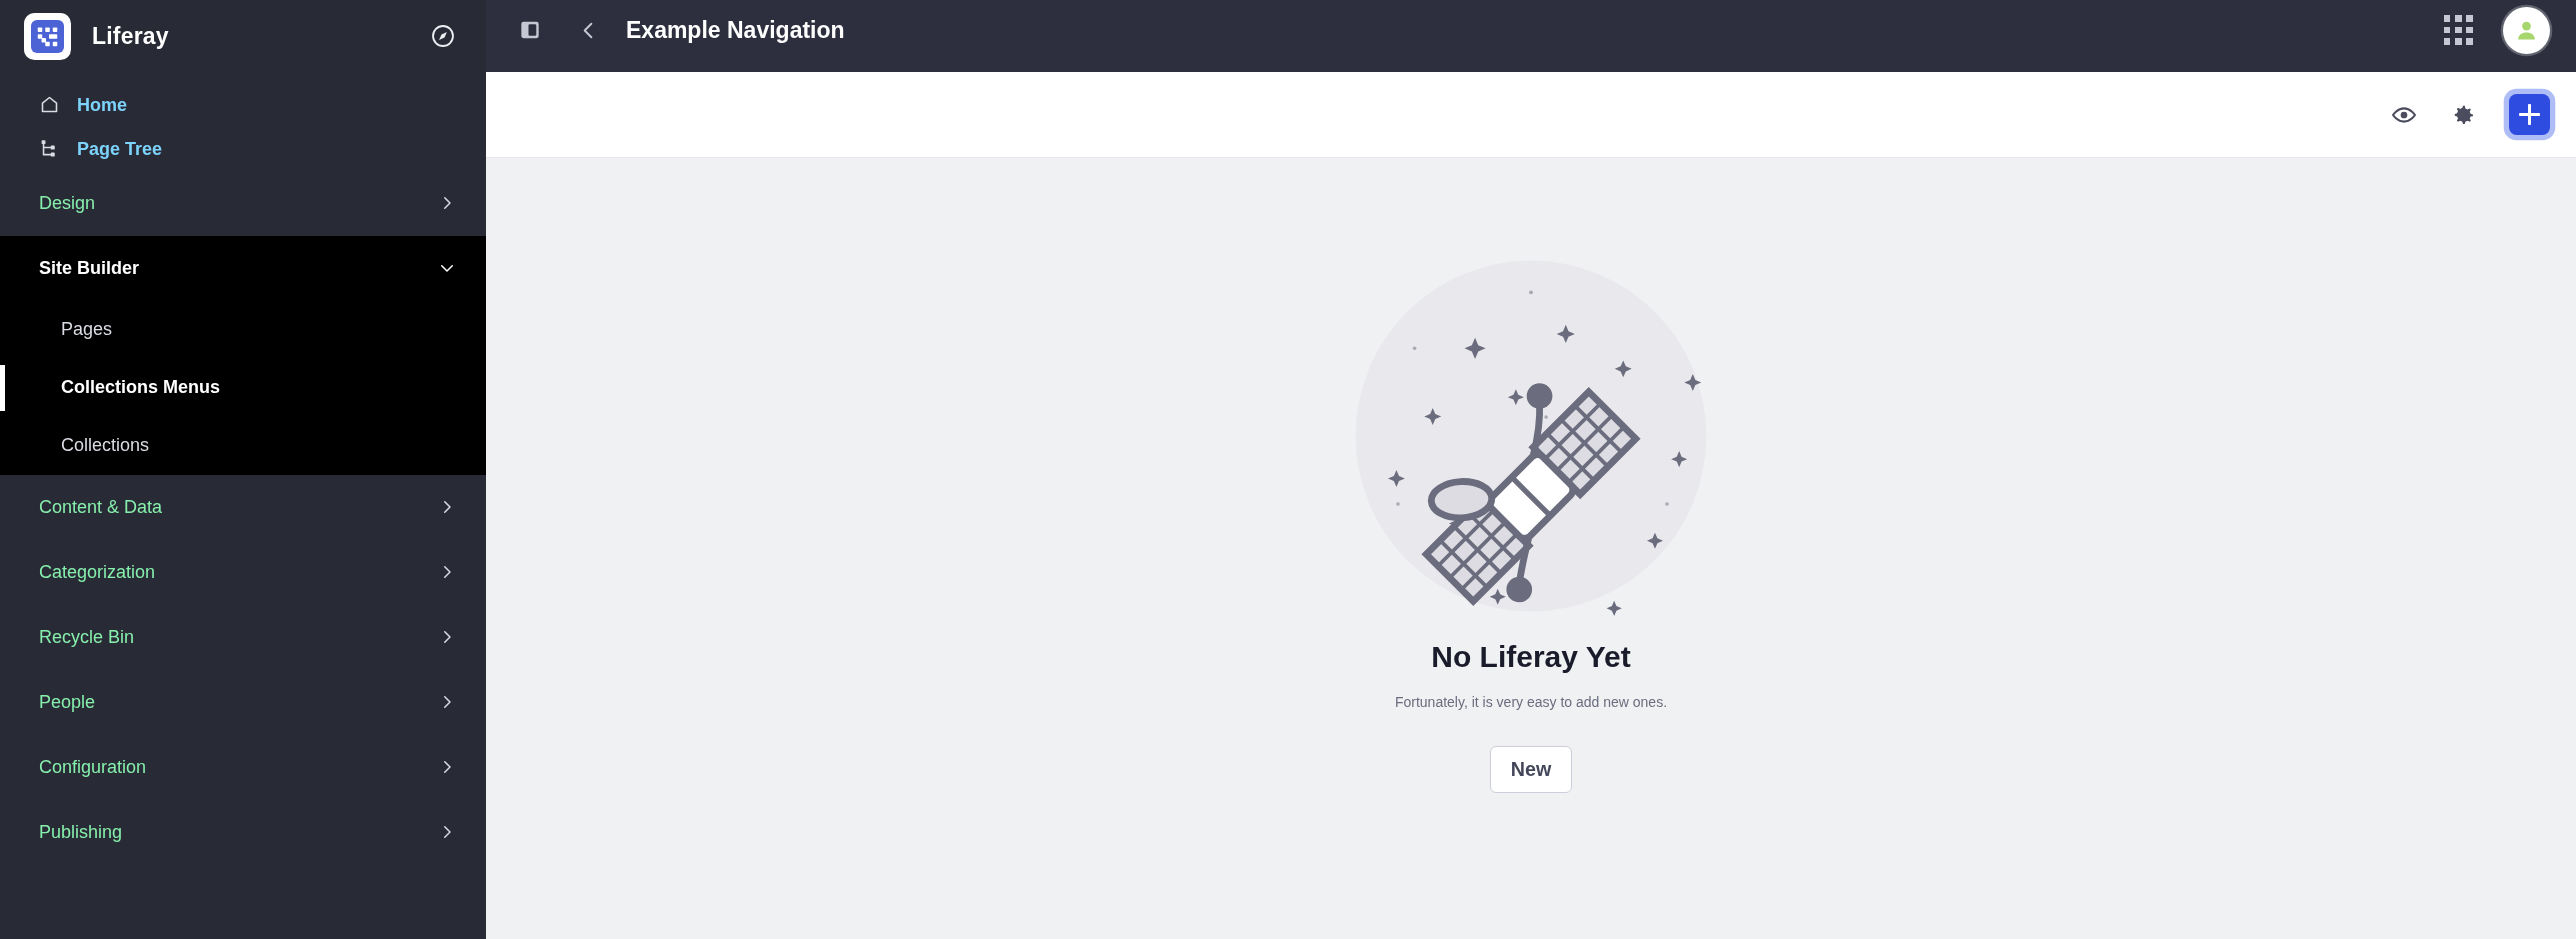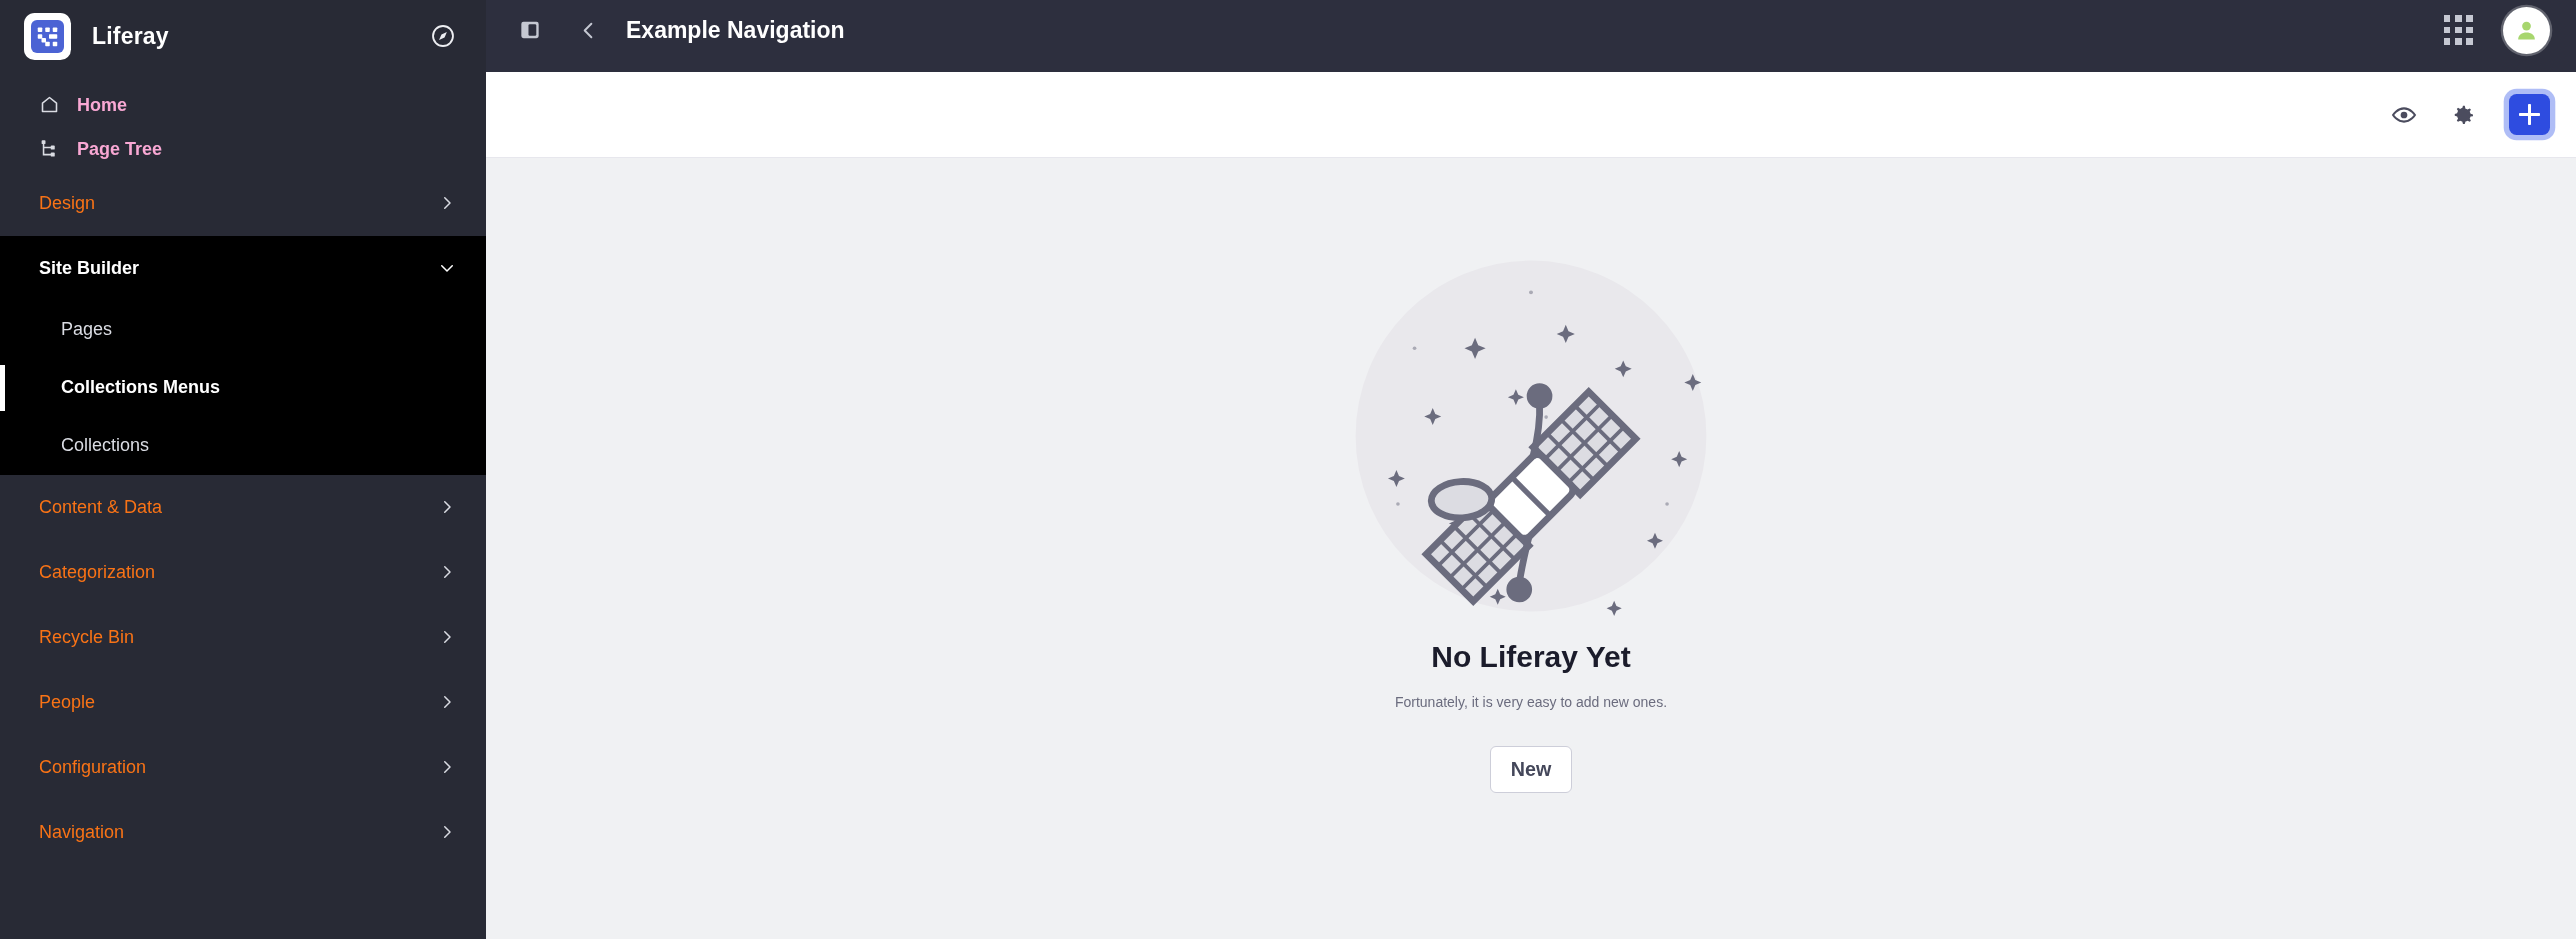--- a/index.html
+++ b/index.html
@@ -38,22 +38,22 @@
   .sb-row {
     display: flex; align-items: center; position: relative;
     color: #DADCE3; font-size: 18px; line-height: 1;
     padding: 0 30px 0 39px; height: 47px; cursor: pointer;
   }
   .sb-row .ico { width: 26px; flex: 0 0 26px; display: flex; align-items: center; justify-content: flex-start; }
   .sb-row .lbl { white-space: nowrap; }
   .sb-row.has-icon .lbl { margin-left: 12px; }
   .sb-row .chev { margin-left: auto; display: flex; align-items: center; }
 
-  .sb-top .sb-row { height: 44px; color: #f9a8d4; font-weight: 700; }
-  .sb-group { height: 65px; font-weight: 400; color: #f97316; padding-left: 39px; }
+  .sb-top .sb-row { height: 44px; color: #7dd3fc; font-weight: 700; }
+  .sb-group { height: 65px; font-weight: 400; color: #86efac; padding-left: 39px; }
   .sb-group.bold { font-weight: 700; color: #FFFFFF; }
   .sb-expanded { background: #000000; }
   .sb-sub {
     height: 58px; padding-left: 61px; color: #DADCE3; font-weight: 400;
     font-size: 18px; display: flex; align-items: center; position: relative; cursor: pointer;
   }
   .sb-sub.active { color: #FFFFFF; font-weight: 700; }
   .sb-sub.active::before {
     content: ""; position: absolute; left: 0; top: 6px; bottom: 6px;
     width: 5.3px; background: #FFFFFF;
@@ -236,21 +236,21 @@
       </div>
       <div class="sb-row sb-group">
         <span class="lbl">Configuration</span>
         <span class="chev">
           <svg width="18" height="18" viewBox="0 0 24 24" fill="none" stroke="#DADCE3" stroke-width="2" stroke-linecap="round" stroke-linejoin="round" aria-hidden="true">
               <polyline points="9,5 16,12 9,19"></polyline>
             </svg>
         </span>
       </div>
       <div class="sb-row sb-group">
-        <span class="lbl">Navigation</span>
+        <span class="lbl">Publishing</span>
         <span class="chev">
           <svg width="18" height="18" viewBox="0 0 24 24" fill="none" stroke="#DADCE3" stroke-width="2" stroke-linecap="round" stroke-linejoin="round" aria-hidden="true">
               <polyline points="9,5 16,12 9,19"></polyline>
             </svg>
         </span>
       </div>
 
     </nav>
   </aside>
 

